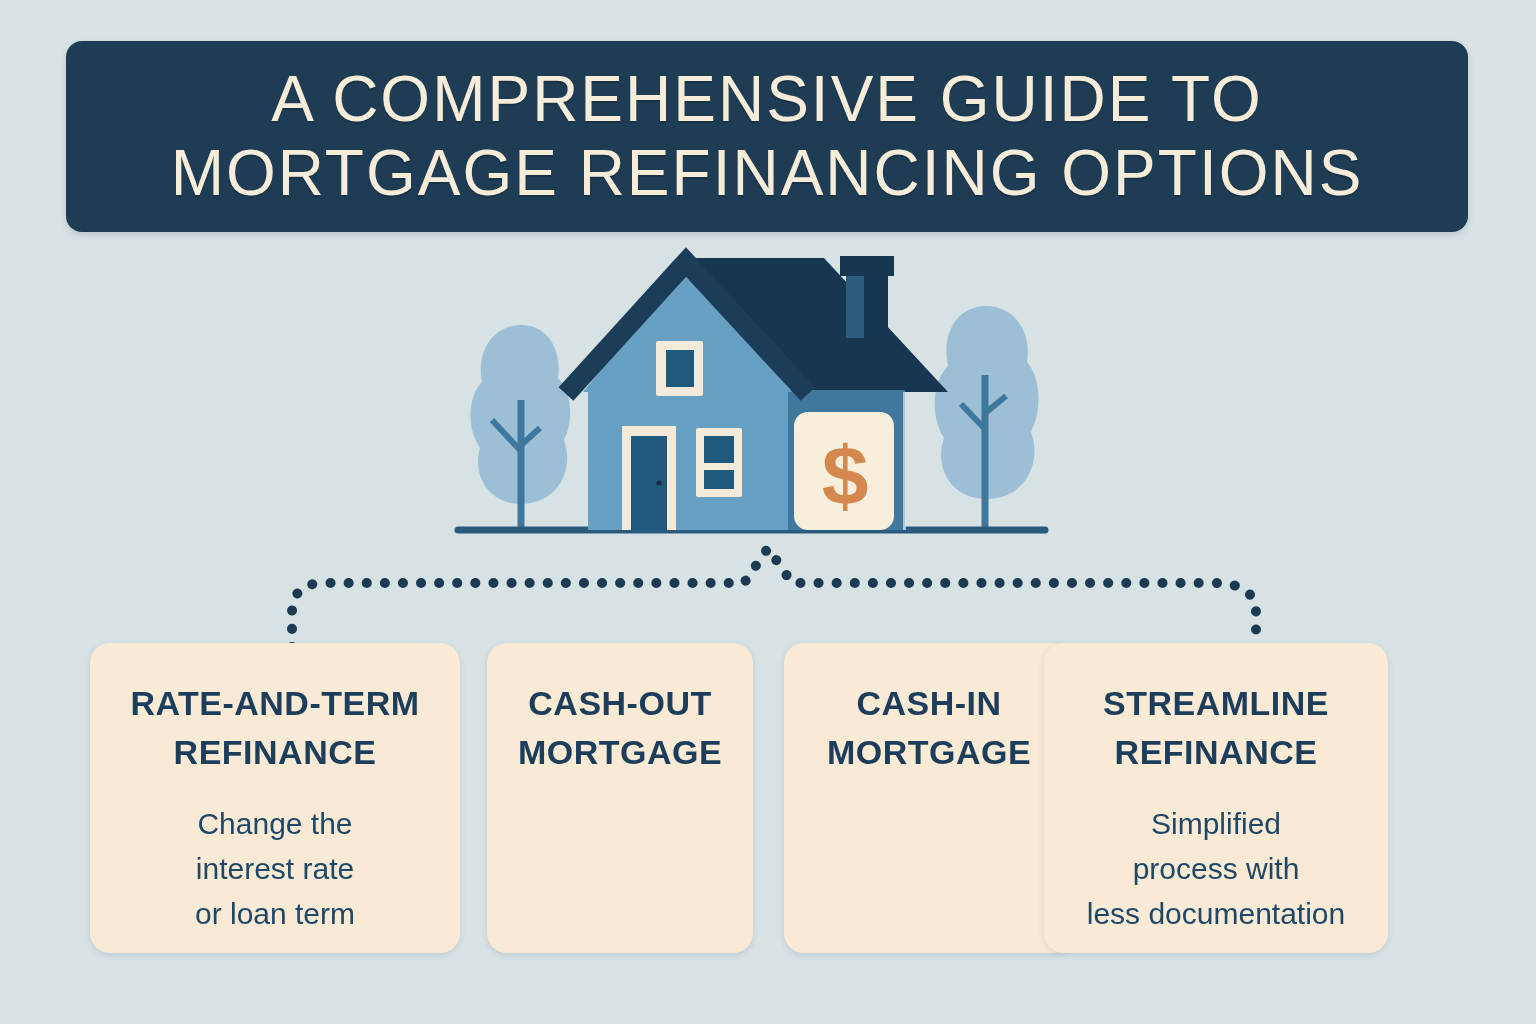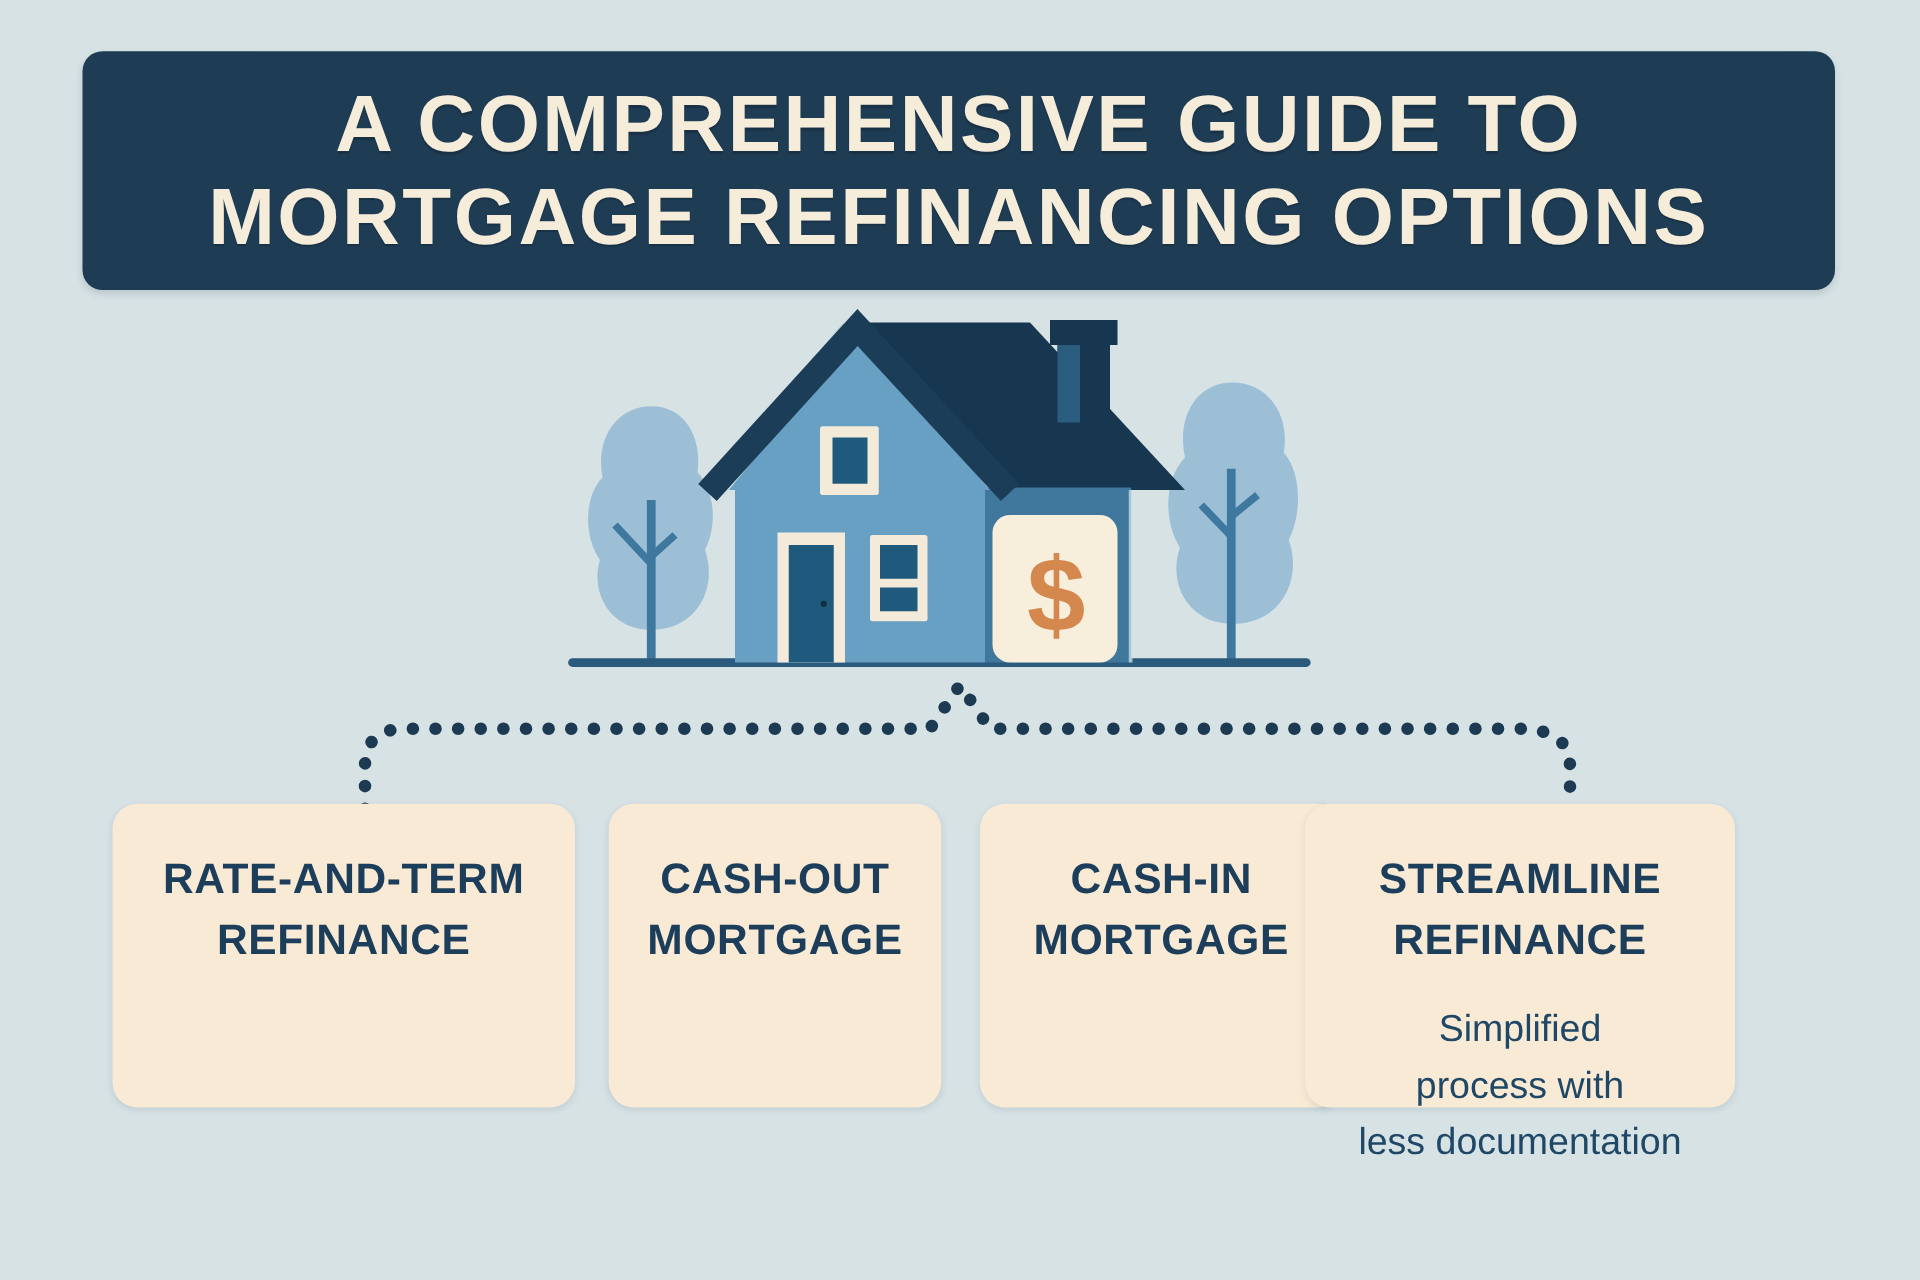--- a/index.html
+++ b/index.html
@@ -8,28 +8,28 @@
     background:#d7e2e5;
     font-family:"Liberation Sans", sans-serif;
   }
   .banner{
     position:absolute;left:66px;top:41px;width:1402px;height:191px;
     background:#1e3c54;border-radius:16px;
     display:flex;align-items:center;justify-content:center;
     box-shadow:0 3px 6px rgba(25,45,65,.14);
   }
   .banner-title{
-    color:#f5ecda;font-size:64px;font-weight:700;letter-spacing:2px;
+    color:#f5ecda;font-size:64px;font-weight:400;letter-spacing:2px;
     line-height:1.15;text-align:center;white-space:pre-line;
     text-shadow:0 2px 1px rgba(0,0,0,.18);
   }
   .illustration{position:absolute;left:440px;top:245px;}
   .connector{position:absolute;left:260px;top:535px;}
   .card{
-    position:absolute;top:643px;height:243px;box-sizing:border-box;
+    position:absolute;top:643px;height:310px;box-sizing:border-box;
     background:#f9ead6;border-radius:20px;
     box-shadow:0 2px 6px rgba(40,70,95,.13);
     padding:36px 0 0;text-align:center;
   }
   #card-1{left:90px;width:370px;}
   #card-2{left:487px;width:266px;}
   #card-3{left:784px;width:290px;}
   #card-4{left:1044px;width:344px;}
   .card-title{
     color:#1c3e5a;font-size:34px;font-weight:700;letter-spacing:.5px;
@@ -106,20 +106,23 @@
   </g>
 </svg>
 
 <svg class="connector" width="1040" height="120" viewBox="0 0 1040 120">
   <path d="M 32 112 L 32 78 Q 32 48 64 48 L 484 48 L 508 13 L 532 48 L 954 48 Q 996 48 996 78 L 996 112" fill="none" stroke="#1d3a53" stroke-width="10" stroke-linecap="round" stroke-dasharray="0.1 18"></path>
 </svg>
 
 <div class="card" id="card-1">
   <div class="card-title">RATE-AND-TERM
 REFINANCE</div>
+  <div class="card-body">Change the
+interest rate
+or loan term</div>
 </div>
 <div class="card" id="card-2">
   <div class="card-title">CASH-OUT
 MORTGAGE</div>
 </div>
 <div class="card" id="card-3">
   <div class="card-title">CASH-IN
 MORTGAGE</div>
 </div>
 <div class="card" id="card-4">

